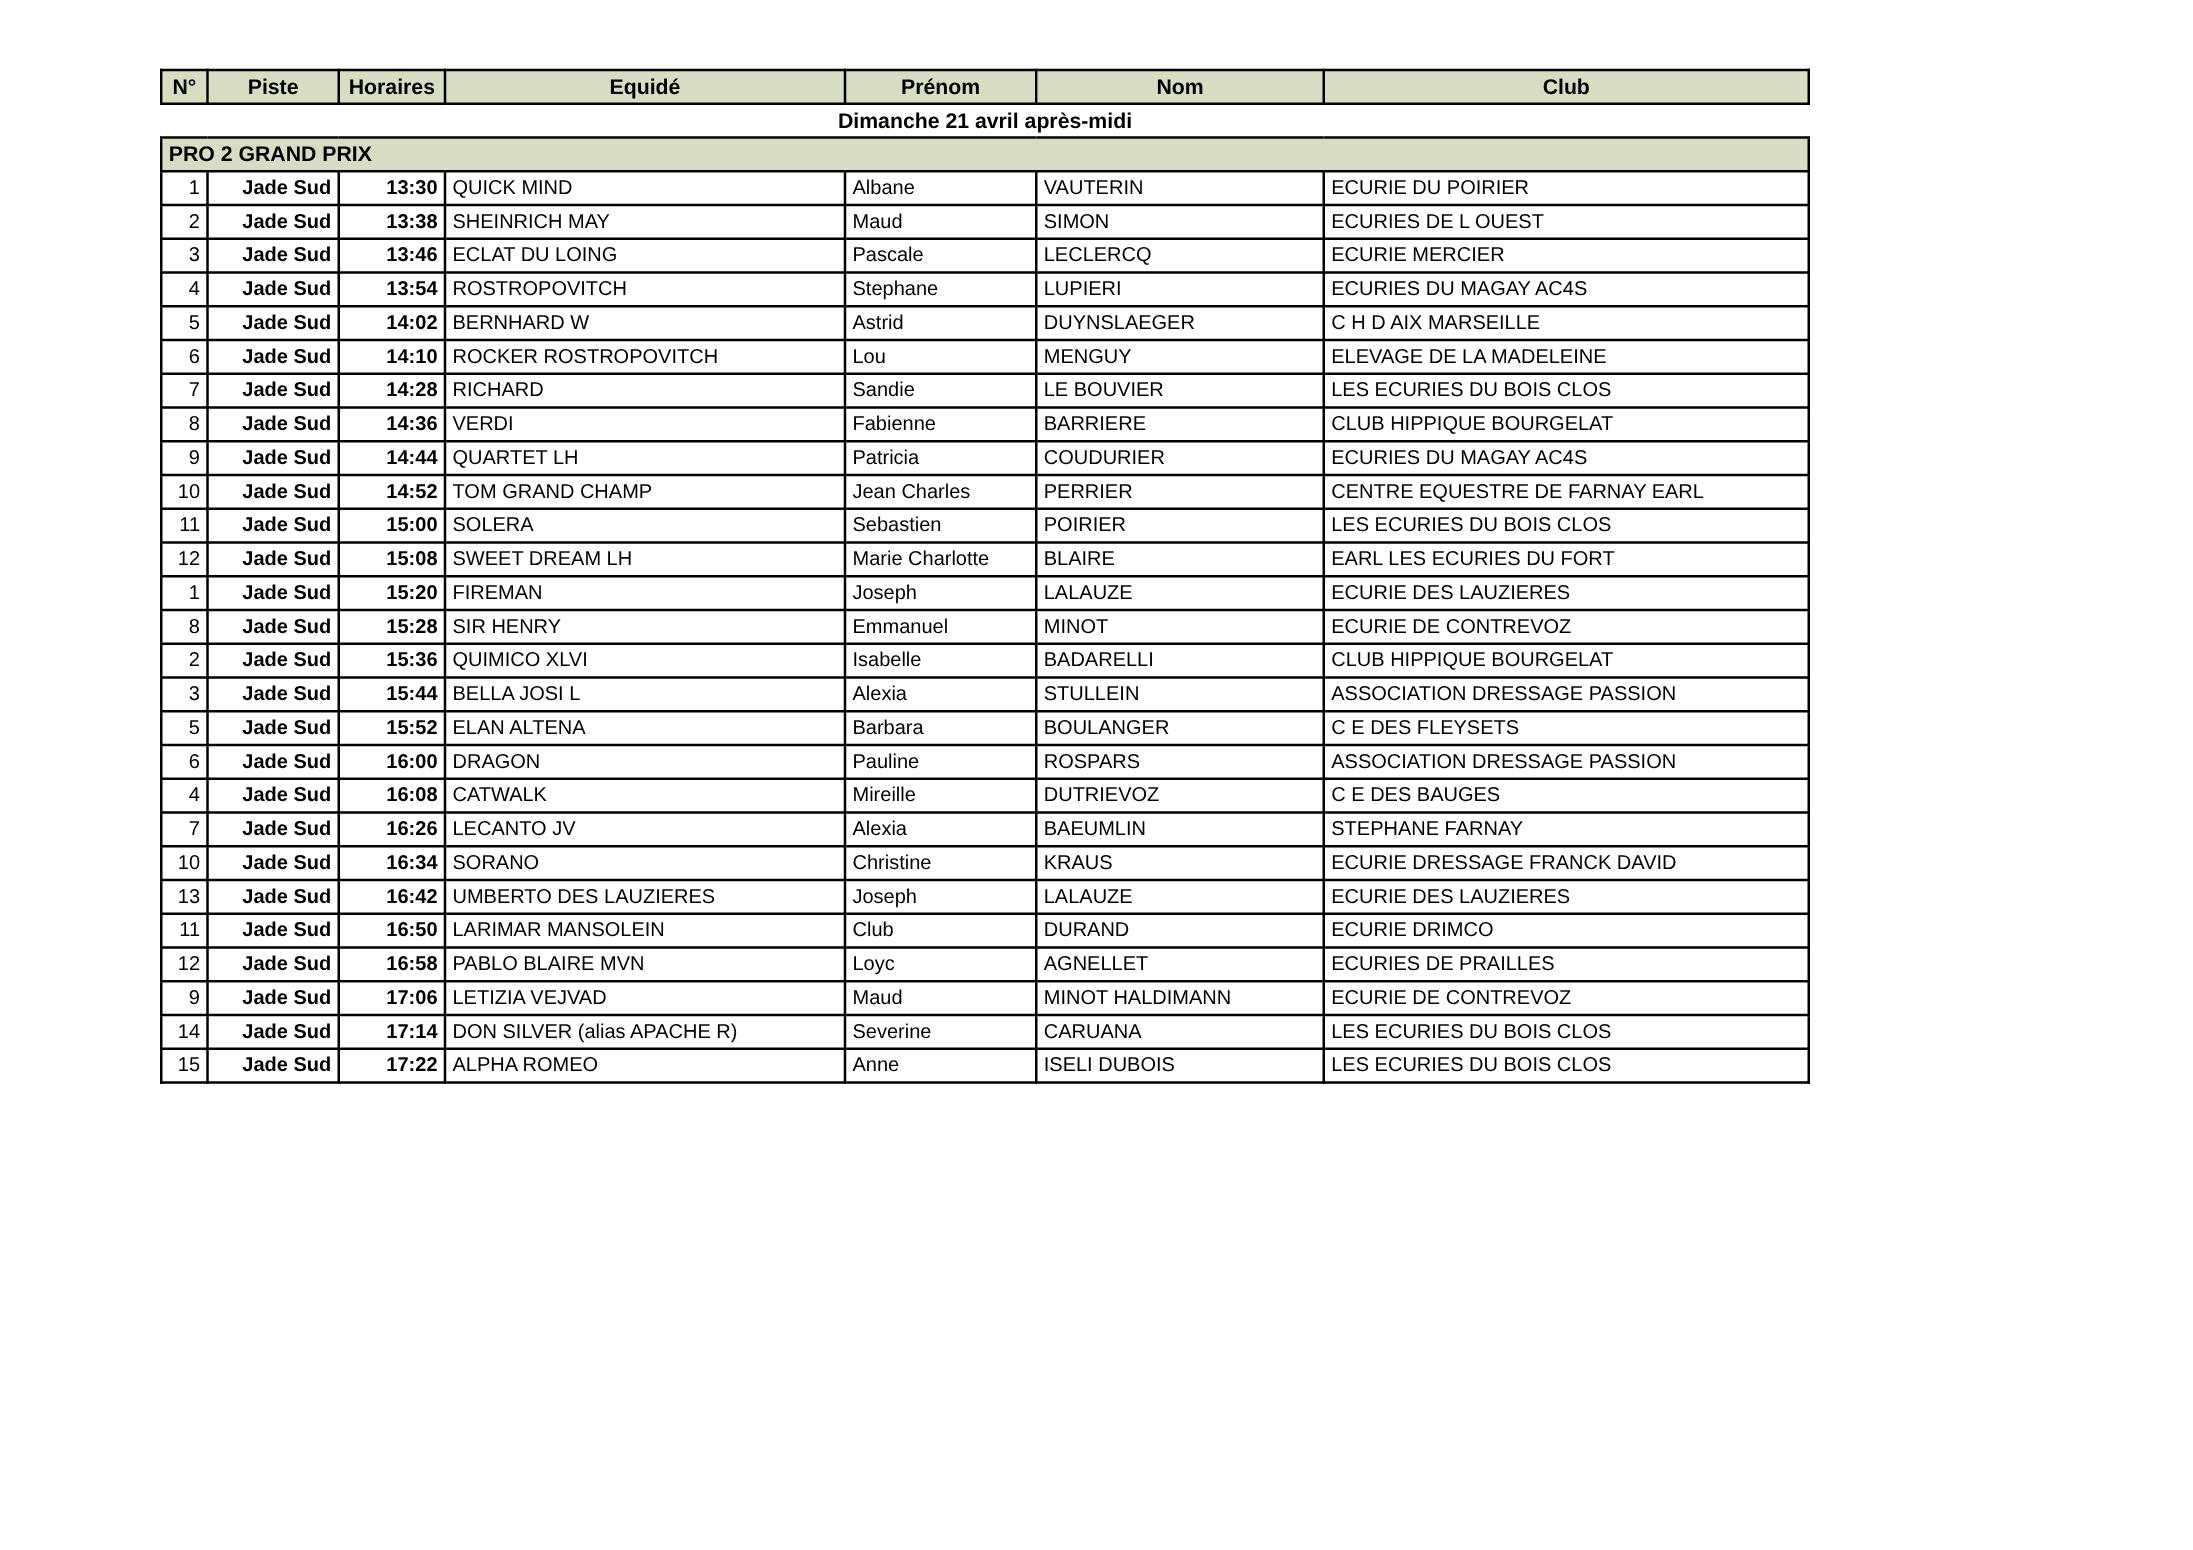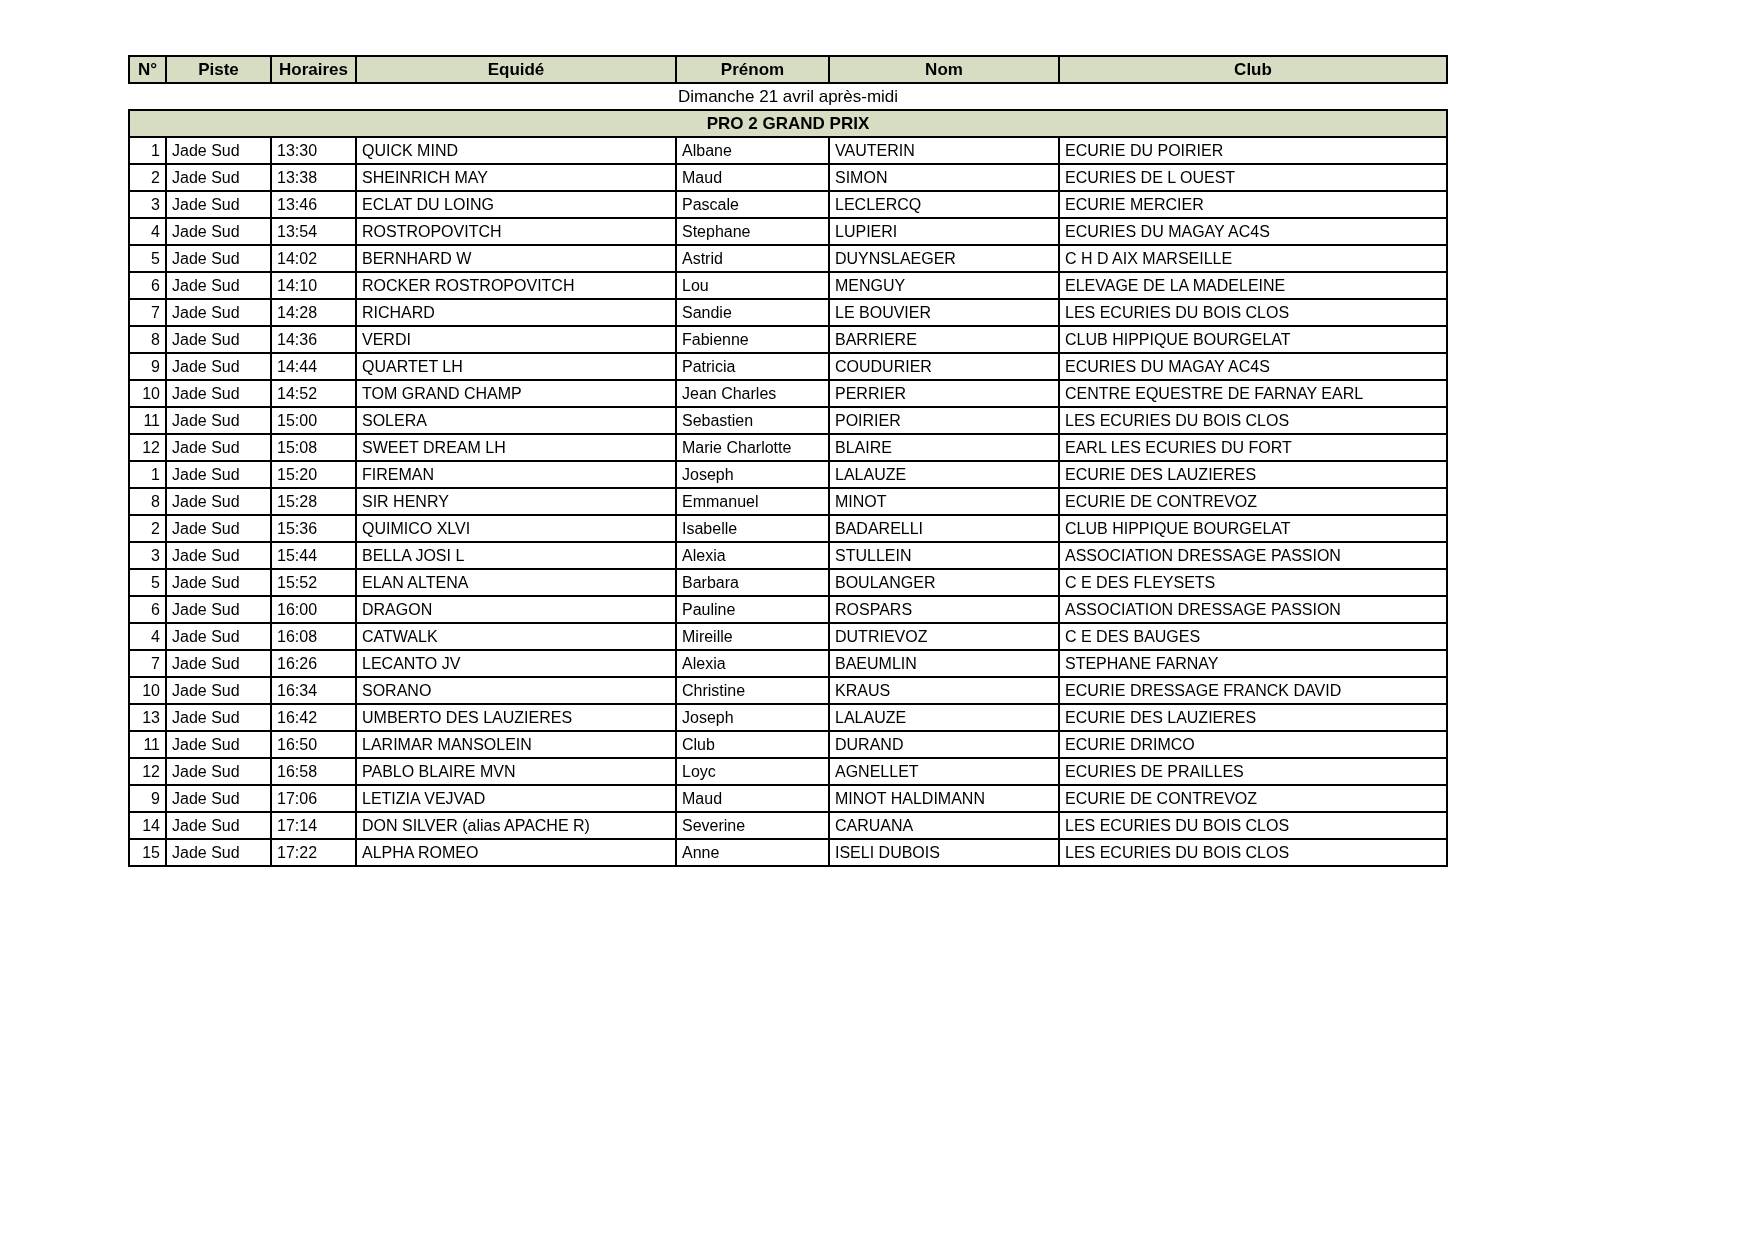--- a/index.html
+++ b/index.html
@@ -39,32 +39,32 @@
     background:var(--band,#d7ddc2);
     font-weight:bold;
     font-size:17px;
     text-align:center;
     padding:0 2px;
   }
   table.sched td.banner{
     border-left:none;
     border-right:none;
     background:#fff;
-    font-weight:normal;
+    font-weight:bold;
     font-size:17px;
     text-align:center;
   }
   table.sched td.section{
     background:var(--band,#d7ddc2);
     font-weight:bold;
     font-size:17px;
-    text-align:center;
+    text-align:left;
   }
   td.a-right{text-align:right;}
-  td.a-center{text-align:left;}
+  td.a-center{text-align:right;font-weight:bold;}
   td.a-left{text-align:left;}
   .footer{
     position:absolute;
     left:128px;top:1040px;
     width:1318px;
     text-align:center;
     font-size:16px;
   }
 </style>
 </head>

